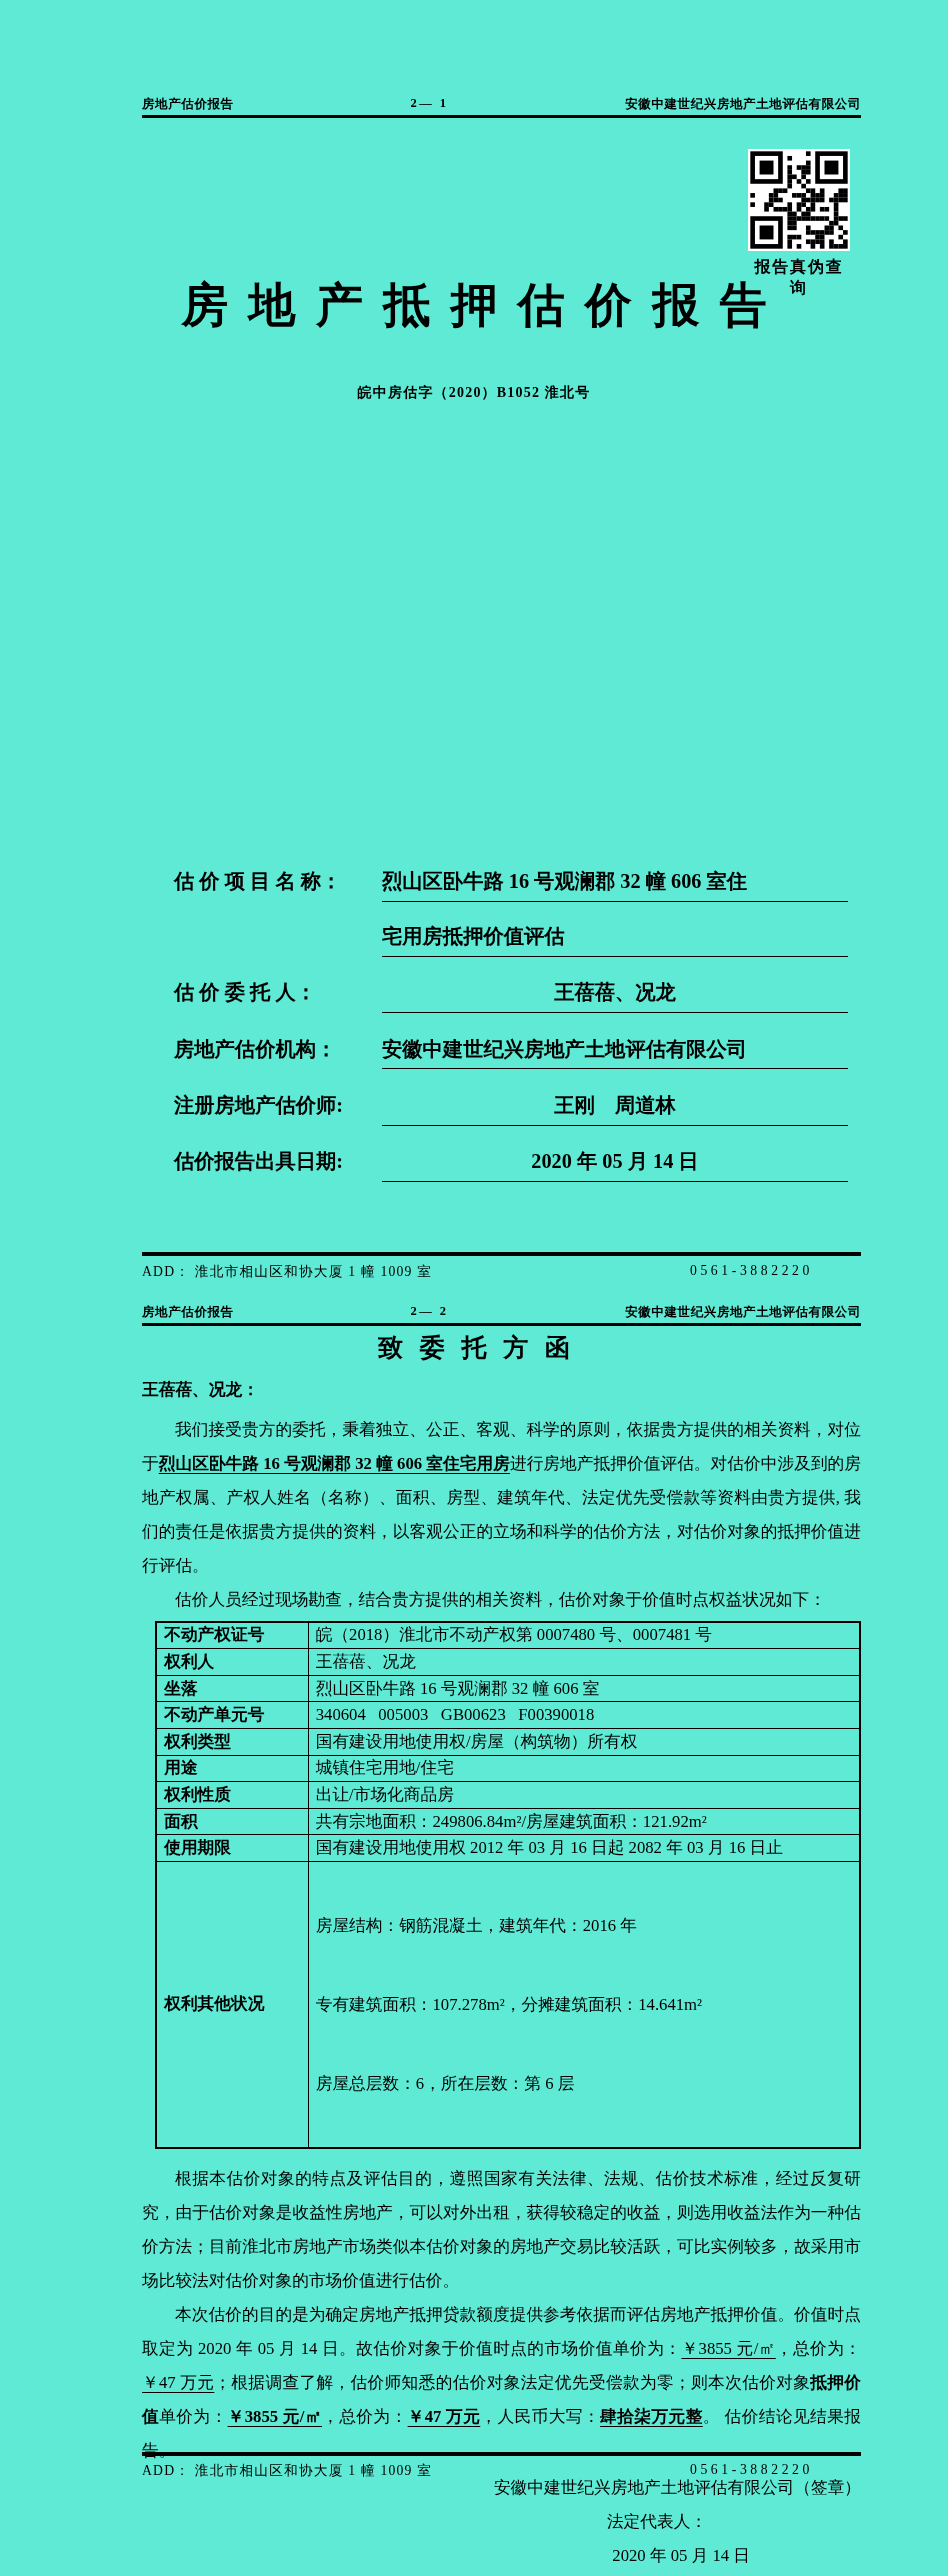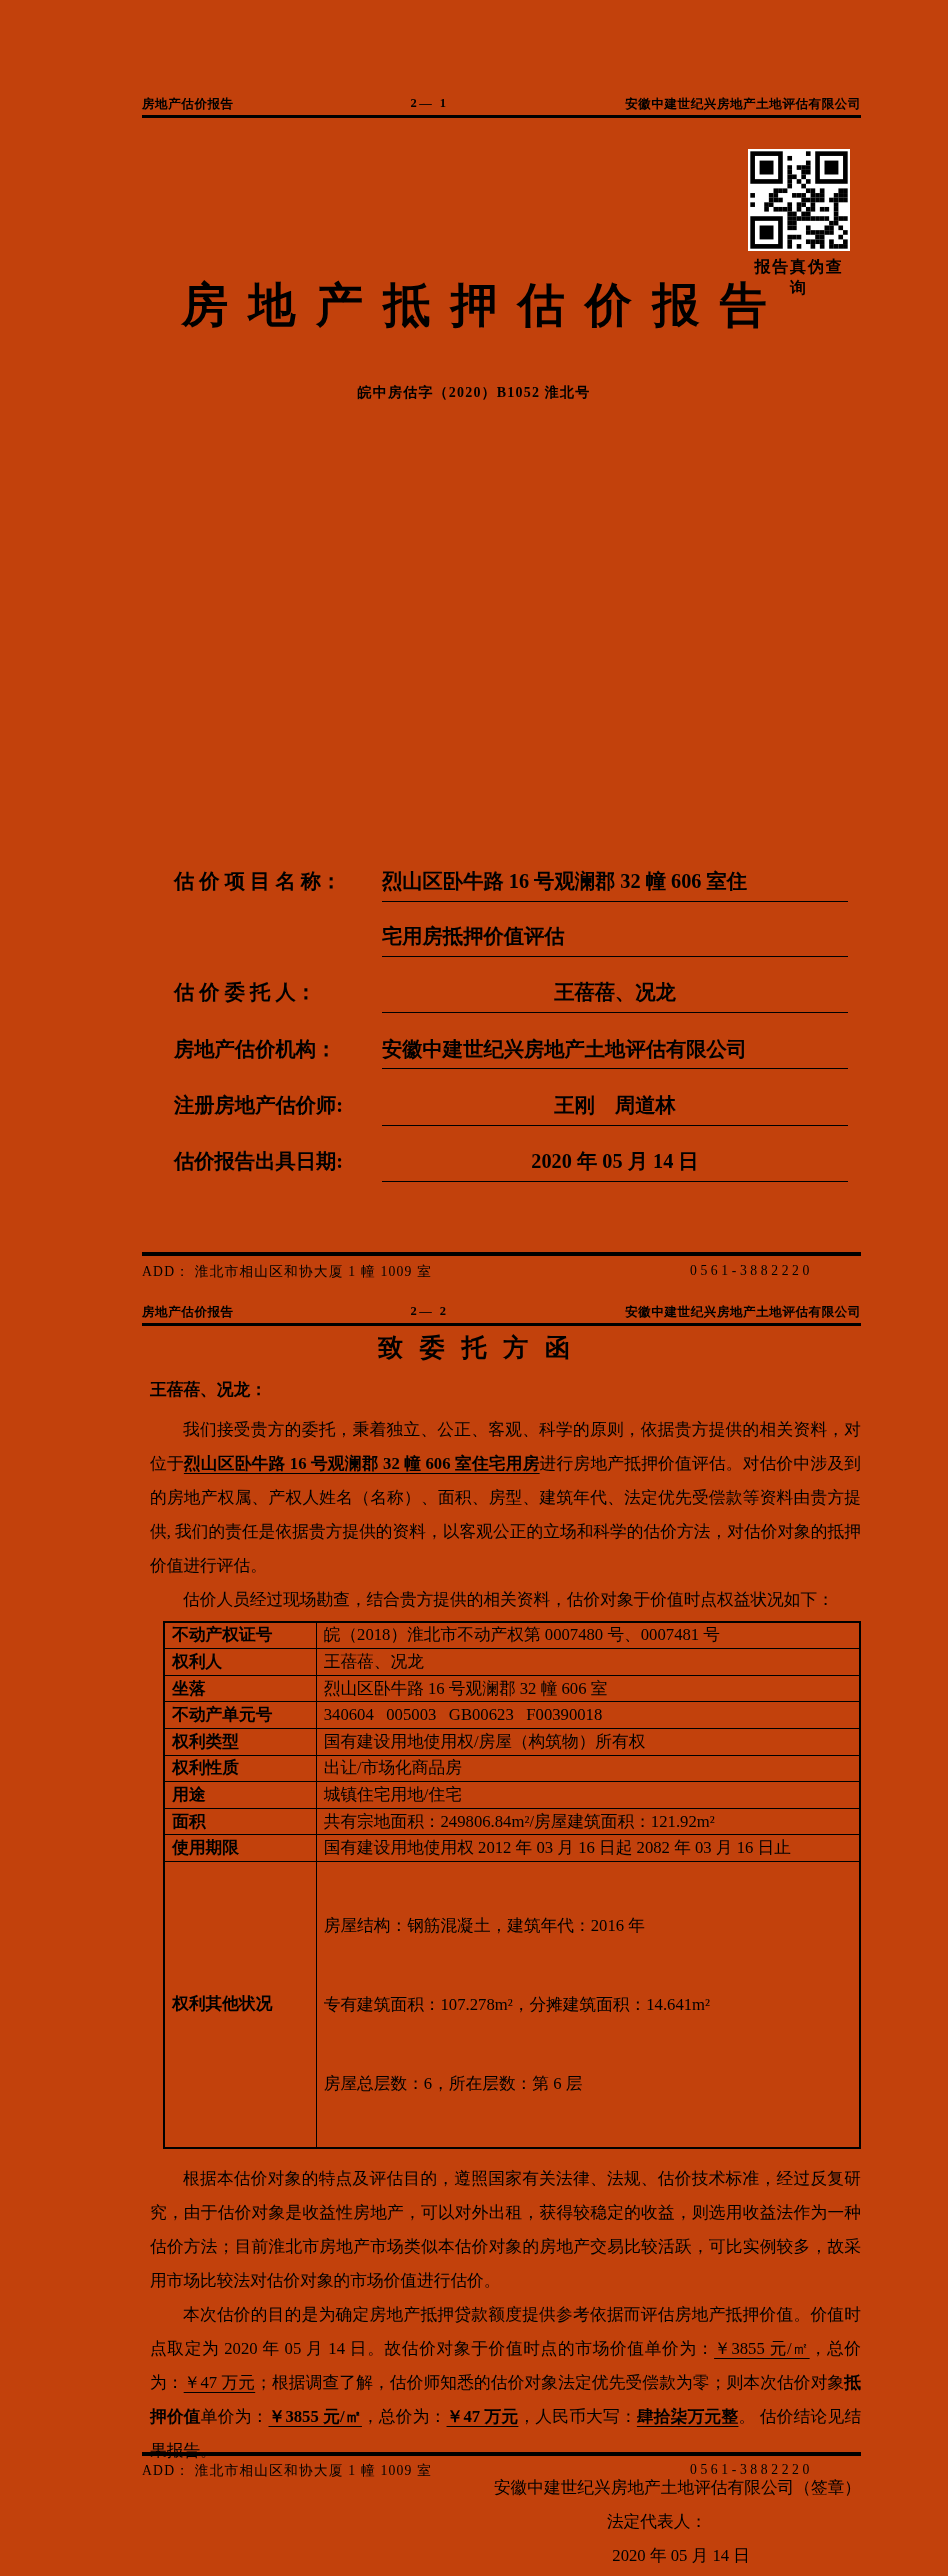--- a/index.html
+++ b/index.html
@@ -1,21 +1,21 @@
 <!DOCTYPE html>
 <html style="font-size:9.6px"><head>
 <meta charset="utf-8">
 <style>
   * { margin:0; padding:0; box-sizing:border-box; }
   html,body { background:#ffffff; }
   body {
     width:948px; color:#000;
     font-family:"Liberation Serif","DejaVu Serif",serif;
   }
-  .page { position:relative; width:948px; height:1288px; overflow:hidden; background:#c2410c; }
+  .page { position:relative; width:948px; height:1288px; overflow:hidden; background:#5eead4; }
 
   
   .phead { position:absolute; left:142px; right:87px; display:flex; justify-content:space-between;
            font-size:12.5px; font-weight:bold; letter-spacing:0.6px; }
   .phead .ctr { letter-spacing:2.4px; }
   .hrule { position:absolute; left:142px; right:87px; height:3px; background:#000; }
   .pfoot { position:absolute; left:142px; right:87px; display:flex; justify-content:space-between;
            font-size:13.7px; letter-spacing:1.2px;gap:44px; }
   .pfoot .phone { letter-spacing:3.6px; padding-right:48px; }
 
@@ -32,21 +32,21 @@
   .f-label { width:208px; flex-shrink:0; font-weight:bold; white-space:pre; line-height:29px; }
   .f-value { flex:1; font-weight:bold; }
   .v-line { border-bottom:1.8px solid #000; padding-bottom:4.8px; min-height:29px;
             line-height:29px; white-space:pre-wrap; }
   .v-line + .v-line { margin-top:20.3px; }
   .ta-c { text-align:center; } .ta-l { text-align:left; }
 
   
   .letter-title { position:absolute; top:43px; left:0; width:100%; text-align:center;
                   font-size:25px; font-weight:bold; letter-spacing:16.7px; text-indent:16.7px; }
-  .letter-body { position:absolute; top:88px; left:150px; right:87px; font-size:16.7px; }
+  .letter-body { position:absolute; top:88px; left:142px; right:87px; font-size:16.7px; }
   .salutation { font-weight:bold; line-height:27.5px; margin-bottom:9.6px; }
   .para { line-height:34px; text-align:justify; text-indent:33px; }
   .b { font-weight:bold; }
   .u { text-decoration:underline; text-underline-offset:4.2px; text-decoration-thickness:1.2px; }
   .rights-table { border-collapse:collapse; margin:3.6px 0 0 13px; width:calc(100% - 13px);
                   border:2.4px solid #000; table-layout:fixed;padding-left:24px; }
   .rights-table td { border:1.8px solid #000; font-size:16.7px; line-height:22px;
                      padding:1.8px 7.2px; vertical-align:middle; white-space:pre-wrap; }
   .rights-table td.rt-label { width:152px; font-weight:bold; }
   .rt-multiline div { line-height:35px; }
@@ -284,26 +284,26 @@
           </tr>
         <tr>
             <td class="rt-label">不动产单元号</td>
             <td>340604   005003   GB00623   F00390018</td>
           </tr>
         <tr>
             <td class="rt-label">权利类型</td>
             <td>国有建设用地使用权/房屋（构筑物）所有权</td>
           </tr>
         <tr>
+            <td class="rt-label">用途</td>
+            <td>城镇住宅用地/住宅</td>
+          </tr>
+        <tr>
             <td class="rt-label">权利性质</td>
             <td>出让/市场化商品房</td>
-          </tr>
-        <tr>
-            <td class="rt-label">用途</td>
-            <td>城镇住宅用地/住宅</td>
           </tr>
         <tr>
             <td class="rt-label">面积</td>
             <td>共有宗地面积：249806.84m²/房屋建筑面积：121.92m²</td>
           </tr>
         <tr>
             <td class="rt-label">使用期限</td>
             <td>国有建设用地使用权 2012 年 03 月 16 日起 2082 年 03 月 16 日止</td>
           </tr>
         <tr>

